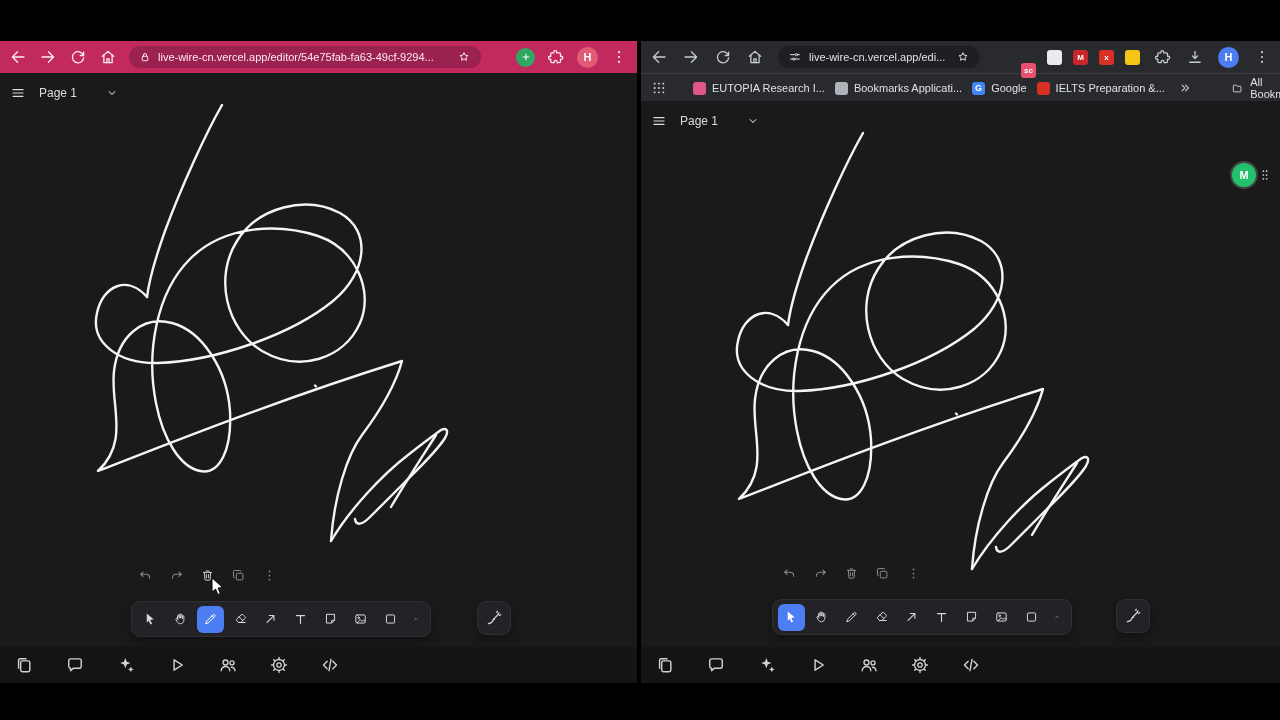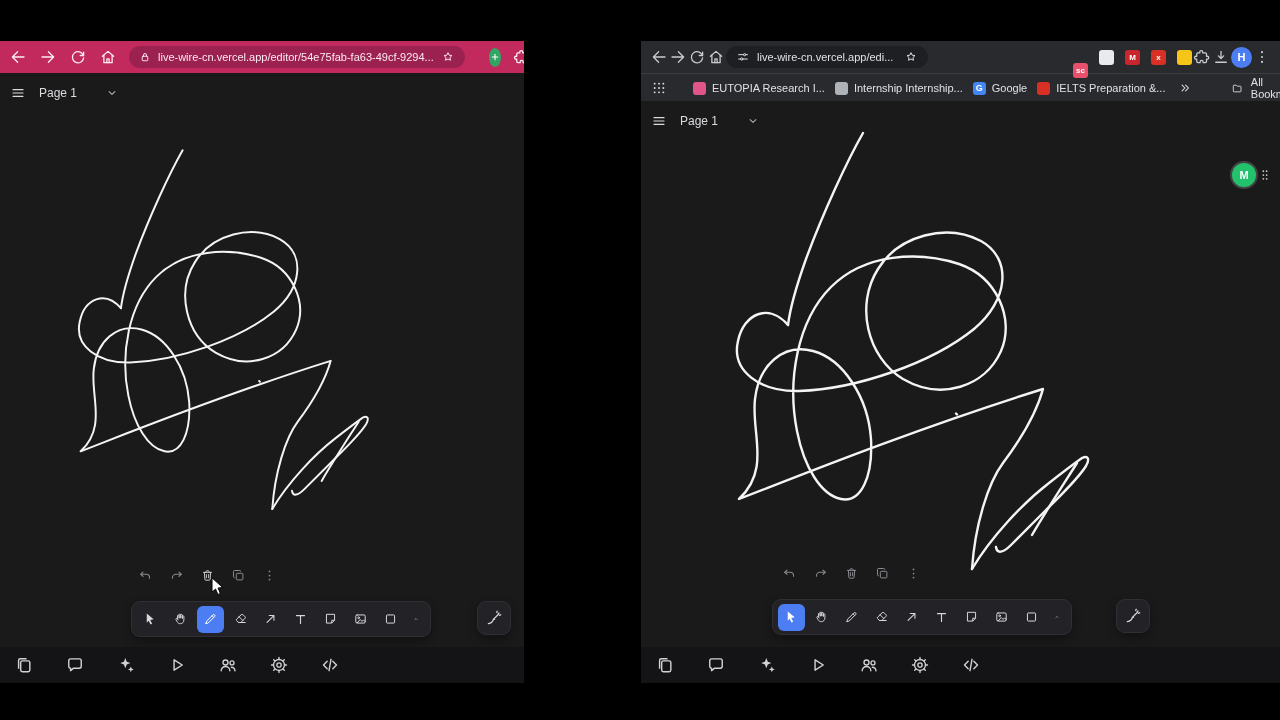--- a/index.html
+++ b/index.html
@@ -4,26 +4,26 @@
 <style>
   html,body{margin:0;padding:0;}
   body{width:1280px;height:720px;background:#000;position:relative;overflow:hidden;
        font-family:"Liberation Sans",sans-serif;color:#fff;}
   .lbx{position:absolute;left:0;right:0;background:#000;}
   .lbx.top{top:0;height:41px;}
   .lbx.bot{top:683px;height:37px;}
   .vgap{position:absolute;left:637px;top:0;width:4px;height:720px;background:#000;}
 
   .win{position:absolute;top:41px;height:642px;background:#1a1a1a;overflow:hidden;}
-  .win.left{left:0;width:524px;}
+  .win.left{left:0;width:637px;}
   .win.right{left:641px;width:639px;}
 
   .tbar{height:32px;display:flex;align-items:center;padding:0 9px;gap:12px;}
   .tb-left{background:#c22a5e;color:#fdeef3;}
-  .tb-right{background:#292a2d;color:#c9ccd1;gap:1px;}
+  .tb-right{background:#292a2d;color:#c9ccd1;gap:14px;}
 
   .ib{background:none;border:0;padding:0;margin:0;display:flex;align-items:center;
       justify-content:center;color:inherit;cursor:default;}
   .ic{width:18px;height:18px;display:block;}
   .ic.s12{width:12px;height:12px;} .ic.s14{width:14px;height:14px;}
   .ic.s15{width:15px;height:15px;} .ic.s16{width:16px;height:16px;}
   .ic.s20{width:20px;height:20px;}
 
   .urlbar{height:22px;border-radius:12px;display:flex;align-items:center;gap:7px;
           padding:0 10px;font-size:11px;}
@@ -621,21 +621,21 @@
     <span class="vdiv"></span>
     <div class="bmks">
 
         <span class="bmk">
           <i class="fav" style="background: rgb(224, 86, 138);"></i>
           <em>EUTOPIA Research I...</em>
         </span>
 
         <span class="bmk">
           <i class="fav" style="background: rgb(174, 179, 186);"></i>
-          <em>Internship Internship...</em>
+          <em>Bookmarks Applicati...</em>
         </span>
 
         <span class="bmk">
           <i class="fav" style="background: rgb(66, 133, 244);">G</i>
           <em>Google</em>
         </span>
 
         <span class="bmk">
           <i class="fav" style="background: rgb(217, 48, 37);"></i>
           <em>IELTS Preparation &amp;...</em>

